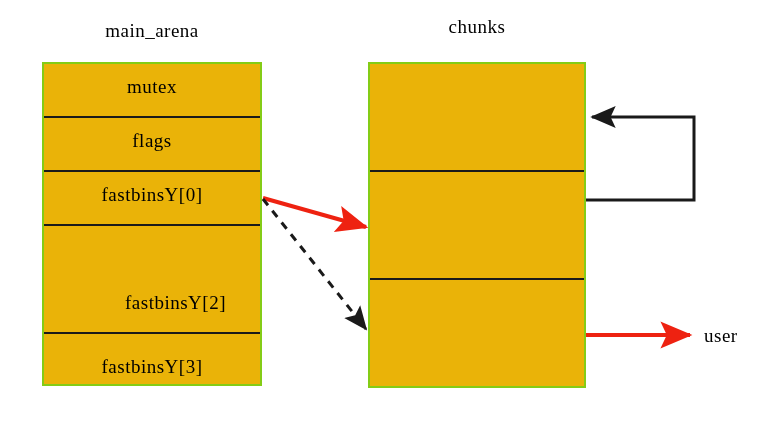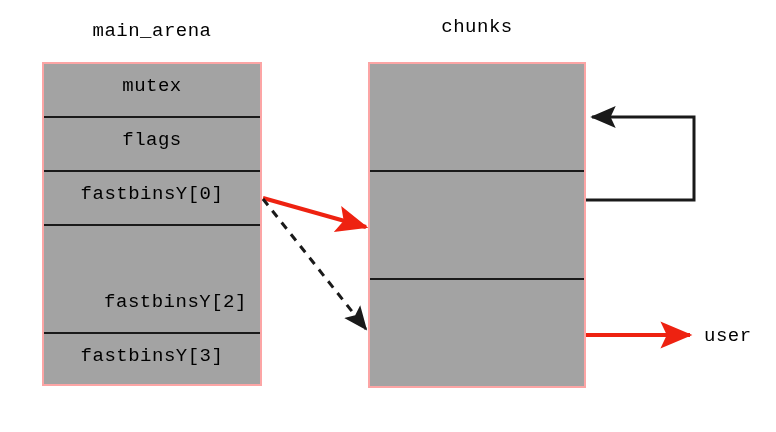--- a/index.html
+++ b/index.html
@@ -6,54 +6,54 @@
     margin: 0;
     padding: 0;
     background: #ffffff;
   }
   #canvas {
     position: relative;
     width: 776px;
     height: 432px;
     background: #ffffff;
     overflow: hidden;
-    font-family: Liberation Mono, monospace;
+    font-family: Liberation Serif, serif;
   }
   .caption {
     position: absolute;
     font-size: 19px;
     letter-spacing: 0.5px;
     color: #000000;
     white-space: nowrap;
     text-align: center;
   }
   #arena-caption { left: 42px; top: 20px; width: 220px; }
   #chunks-caption { left: 368px; top: 16px; width: 218px; }
 
   .struct-box {
     position: absolute;
     box-sizing: border-box;
-    border: 2px solid #fca5a5;
-    background: #a3a3a3;
+    border: 2px solid #84cc16;
+    background: #eab308;
   }
   #main-arena-box { left: 42px; top: 62px; width: 220px; height: 324px; }
   #chunks-box { left: 368px; top: 62px; width: 218px; height: 326px; }
 
   .arena-row {
     position: absolute;
     left: 0;
     width: 100%;
     height: 54px;
     box-sizing: border-box;
     border-bottom: 2px solid #1a1a1a;
     display: flex;
     align-items: flex-start;
     justify-content: center;
   }
-  .arena-row:last-child { border-bottom: none; }
+  .arena-row:last-child { border-bottom: none; margin-top: 10px; }
   .arena-row span {
     font-size: 19px;
     letter-spacing: 0.5px;
     color: #000000;
     line-height: 1;
     padding-top: 13px;
     white-space: nowrap;
   }
 
   .chunk-cell {

